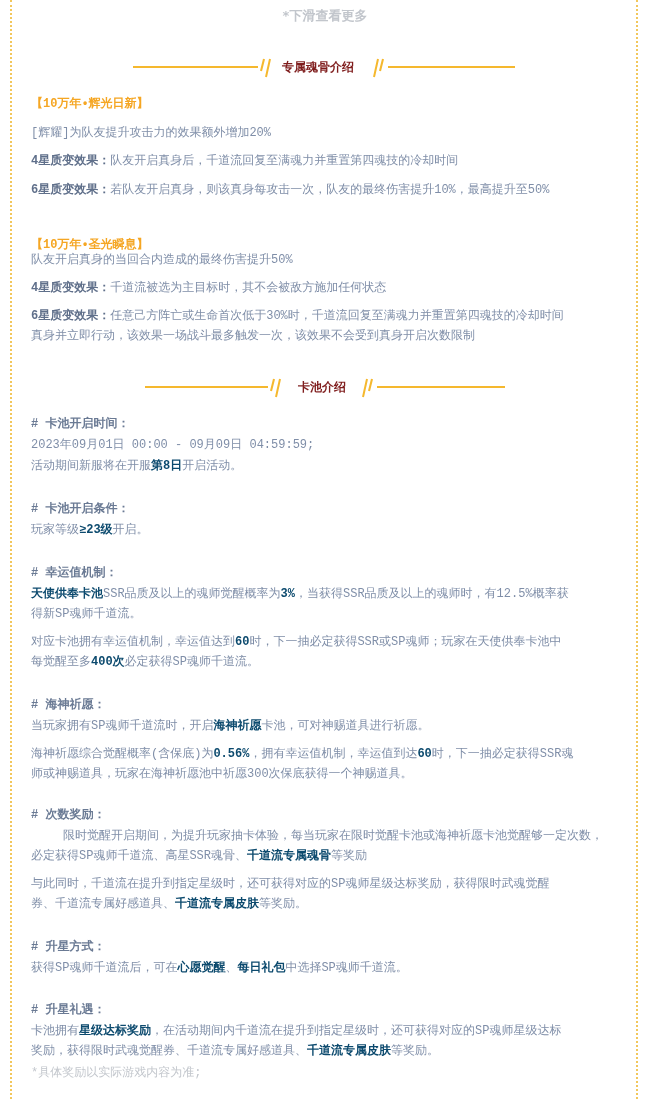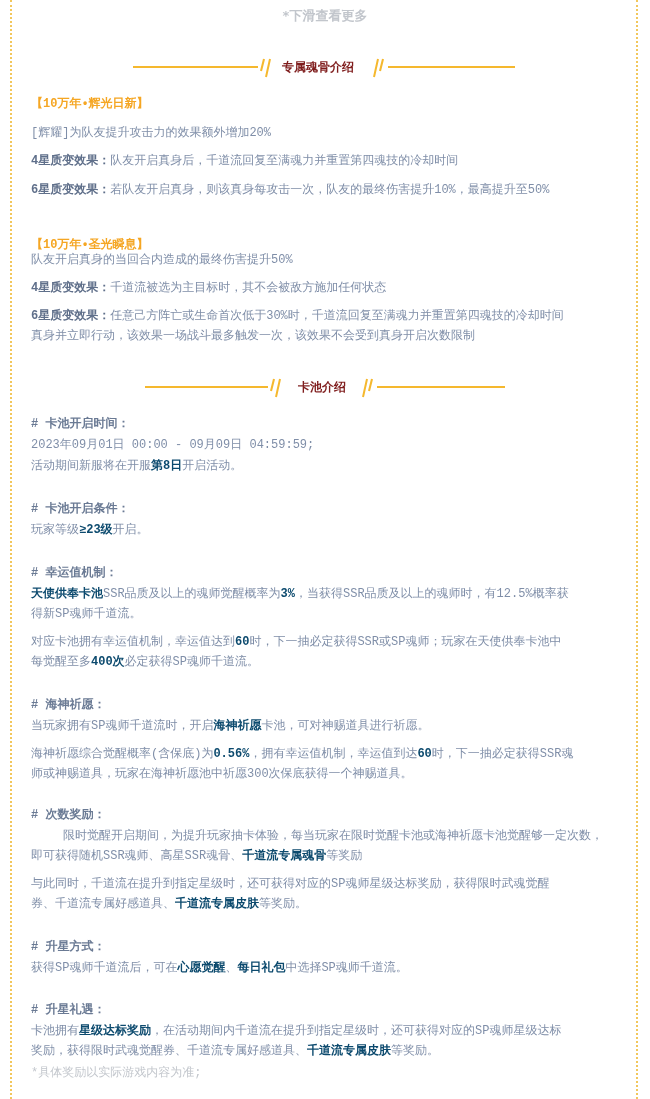--- a/index.html
+++ b/index.html
@@ -119,21 +119,21 @@
   <span>当玩家拥有SP魂师千道流时，开启</span><span class="hl">海神祈愿</span><span>卡池，可对神赐道具进行祈愿。</span>
 </div>
 <div class="abs" style="top:744px;">
   <span>海神祈愿综合觉醒概率(含保底)为</span><span class="hl">0.56%</span><span>，拥有幸运值机制，幸运值到达</span><span class="hl">60</span><span>时，下一抽必定获得SSR魂</span>
 </div>
 <div class="abs" style="top:764px;">师或神赐道具，玩家在海神祈愿池中祈愿300次保底获得一个神赐道具。</div>
 
 <div class="abs h" style="top:805px;"># 次数奖励：</div>
 <div class="abs" style="top:826px;padding-left:32px;">限时觉醒开启期间，为提升玩家抽卡体验，每当玩家在限时觉醒卡池或海神祈愿卡池觉醒够一定次数，</div>
 <div class="abs" style="top:846px;">
-  <span>即可获得随机SSR魂师、高星SSR魂骨、</span><span class="hl">千道流专属魂骨</span><span>等奖励</span>
+  <span>必定获得SP魂师千道流、高星SSR魂骨、</span><span class="hl">千道流专属魂骨</span><span>等奖励</span>
 </div>
 <div class="abs" style="top:874px;">与此同时，千道流在提升到指定星级时，还可获得对应的SP魂师星级达标奖励，获得限时武魂觉醒</div>
 <div class="abs" style="top:894px;">
   <span>券、千道流专属好感道具、</span><span class="hl">千道流专属皮肤</span><span>等奖励。</span>
 </div>
 
 <div class="abs h" style="top:937px;"># 升星方式：</div>
 <div class="abs" style="top:958px;">
   <span>获得SP魂师千道流后，可在</span><span class="hl">心愿觉醒</span><span>、</span><span class="hl">每日礼包</span><span>中选择SP魂师千道流。</span>
 </div>

